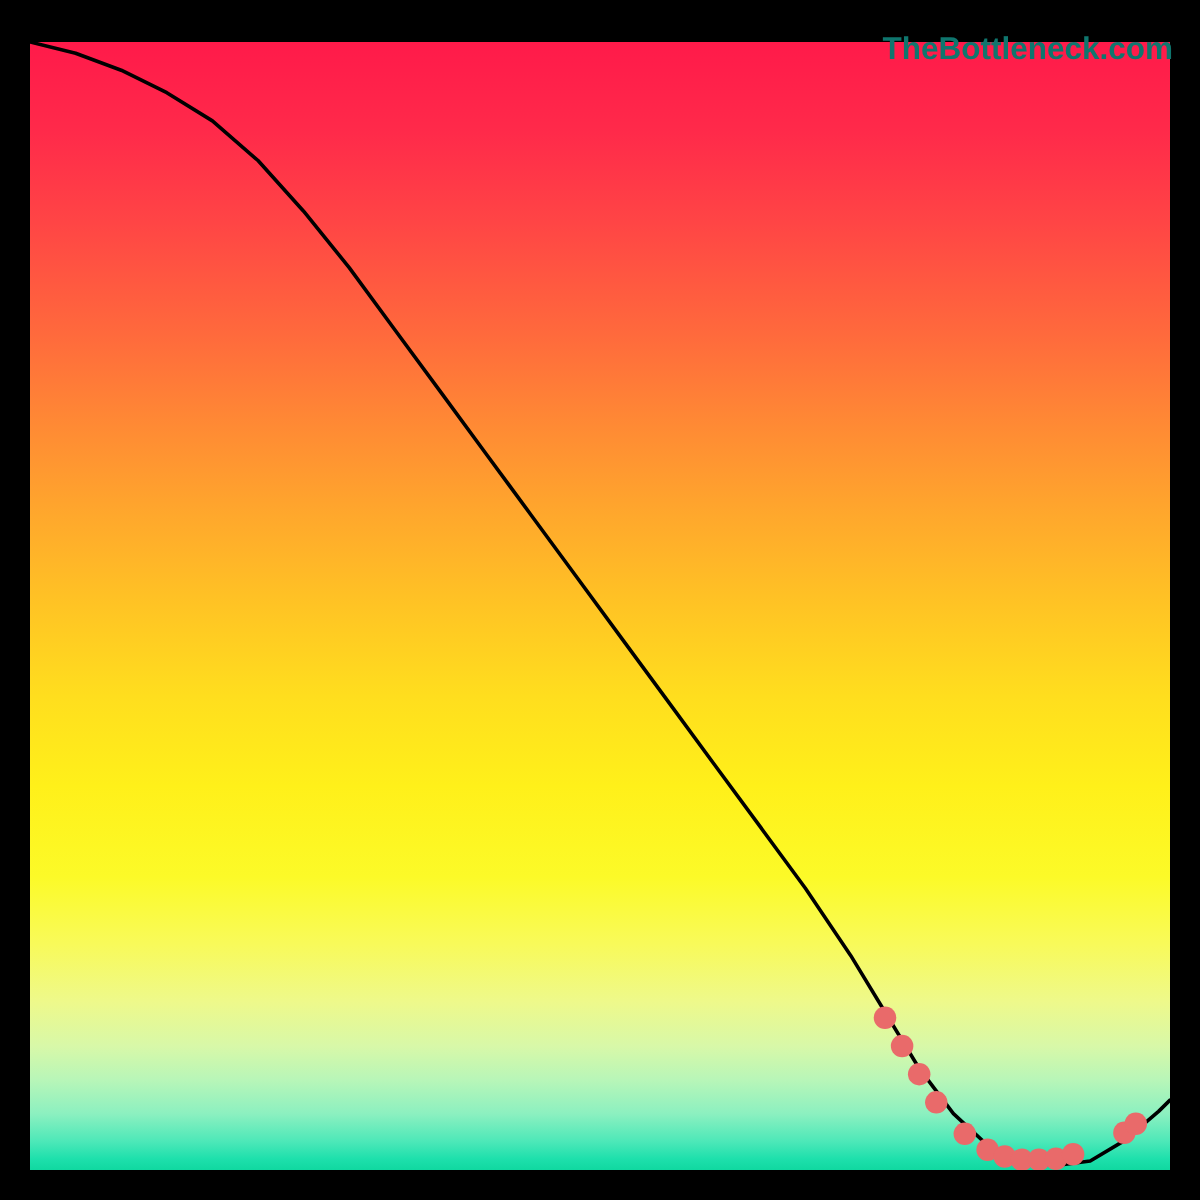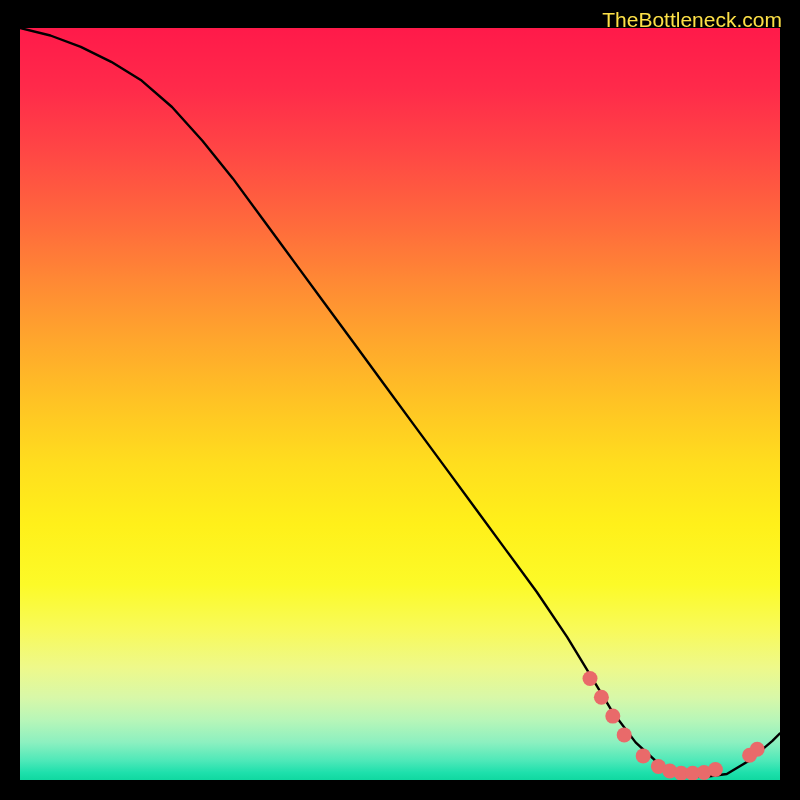--- a/index.html
+++ b/index.html
@@ -6,25 +6,25 @@
   body {
     width: 800px;
     height: 800px;
     background: #000;
     position: relative;
     font-family: Arial, sans-serif;
     overflow: hidden;
   }
   .watermark {
     position: absolute;
-    top: 8px;
+    top: 21px;
     right: 18px;
-    color: #fde047;
+    color: #0f766e;
     font-size: 21px;
-    font-weight: 400;
+    font-weight: 700;
     z-index: 10;
   }
   .plot-area {
     position: absolute;
     left: 20px;
     top: 28px;
     width: 760px;
     height: 752px;
     overflow: hidden;
   }

